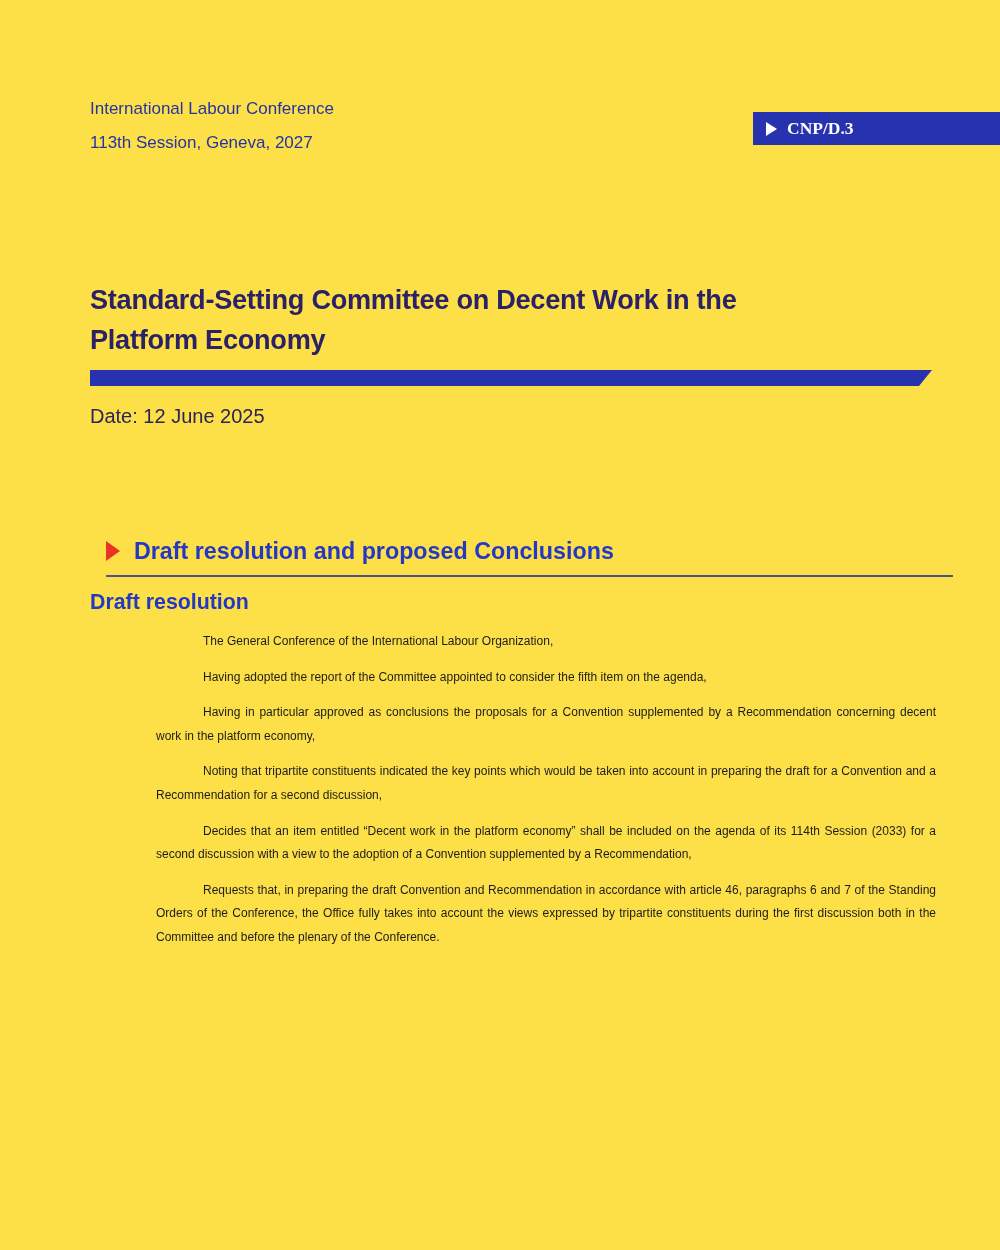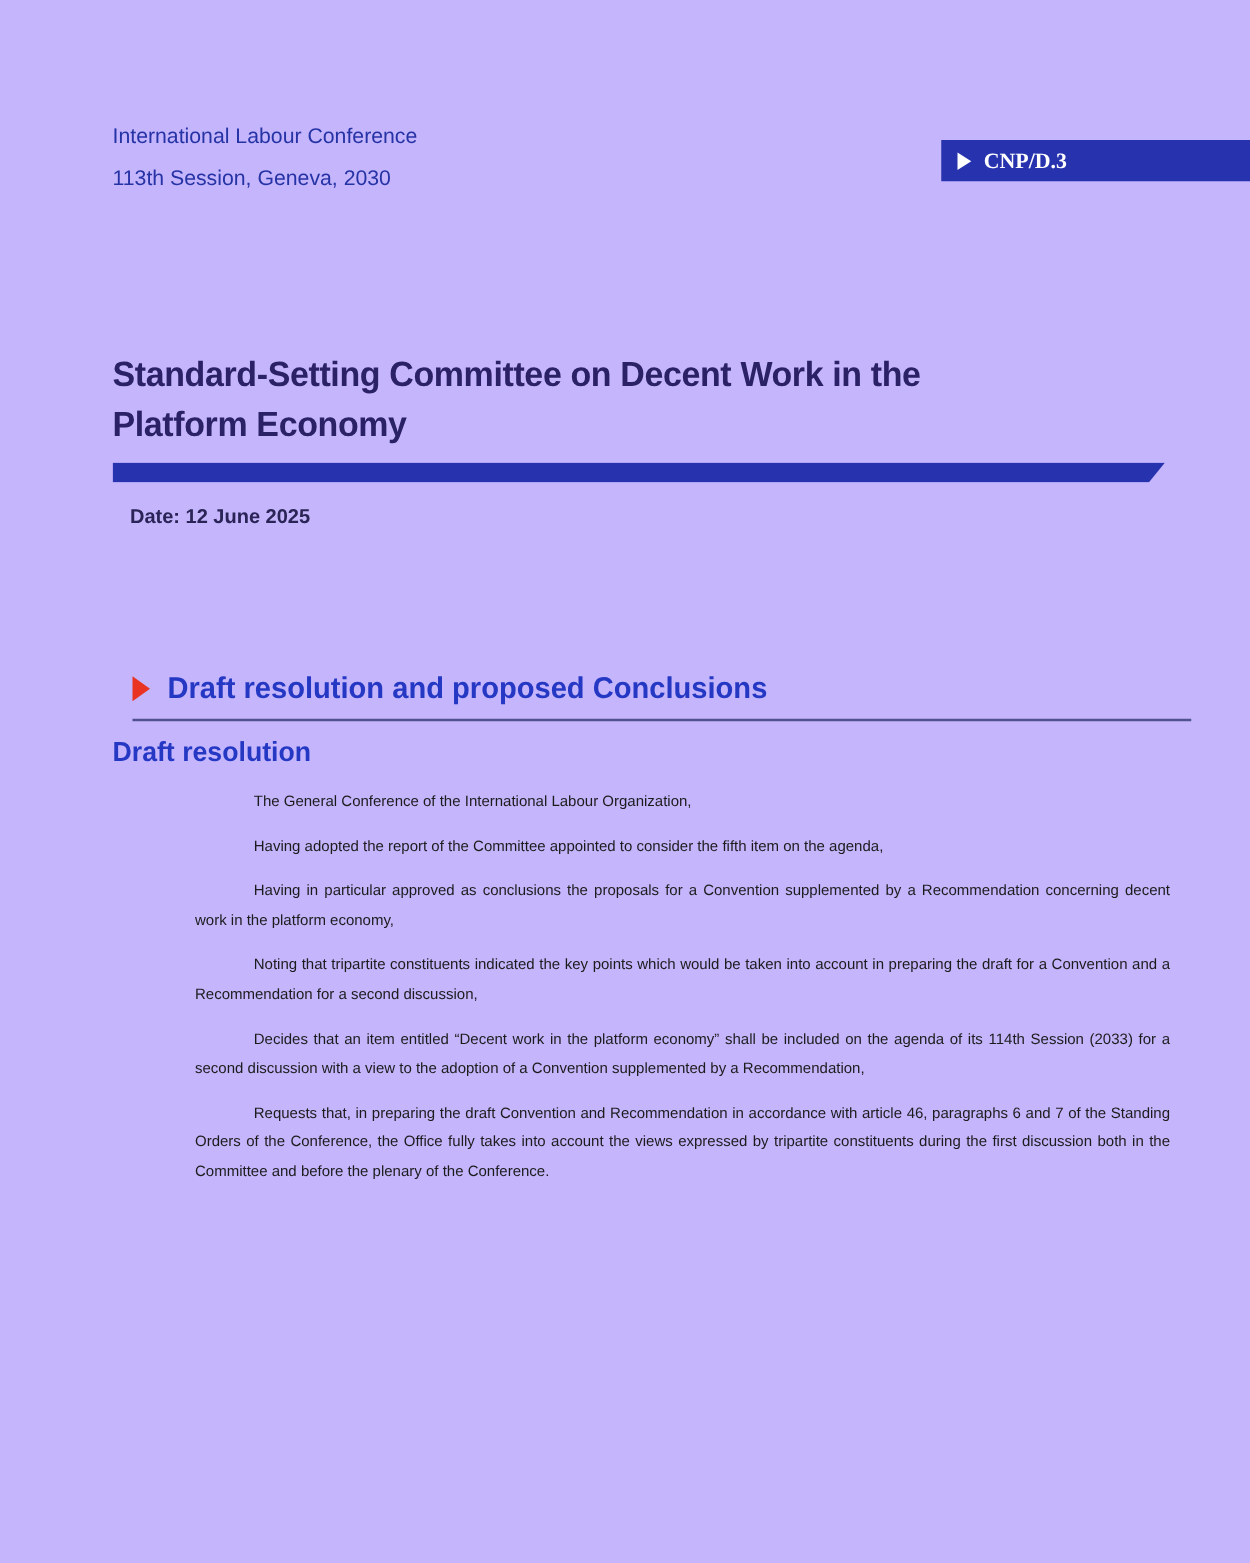--- a/index.html
+++ b/index.html
@@ -13,21 +13,21 @@
     --red-marker:#e93323;
   }
   *{box-sizing:border-box}
   html,body{margin:0;padding:0}
   body{
     width:1000px;height:1250px;
     background:#ffffff;
     font-family:"Liberation Sans",sans-serif;
     position:relative;overflow:hidden;
   }
-  .page{position:absolute;inset:0;background:#c4b5fd}
+  .page{position:absolute;inset:0;background:#fde047}
 
   
   .org-block{
     position:absolute;left:90px;top:100px;
     font-size:17px;line-height:18px;
     color:var(--header-blue);
   }
   .org-block .org-line + .org-line{margin-top:16px}
 
   
@@ -64,22 +64,22 @@
   .doc-title span{display:block}
 
   
   .title-bar{
     position:absolute;left:90px;top:370px;width:842px;height:16px;
     background:var(--banner-bg);
     clip-path:polygon(0 0,100% 0,calc(100% - 13px) 100%,0 100%);
   }
 
   .date-line{
-    position:absolute;left:104px;top:405px;
-    font-size:16px;color:var(--date-navy);font-weight:bold;
+    position:absolute;left:90px;top:405px;
+    font-size:20px;color:var(--date-navy);
   }
 
   
   .section-heading{
     position:absolute;left:90px;top:520px;width:847px;
     margin:16px;
     display:flex;align-items:center;gap:14px;
     font-size:24px;line-height:30px;font-weight:700;
     color:var(--heading-blue);
     padding-bottom:9px;
@@ -106,21 +106,21 @@
   }
   .body-text p{margin:0 0 12px 0;text-indent:47px}
 </style>
 </head>
 <body>
 
 <div class="page">
 
   <div class="org-block">
     <div class="org-line">International Labour Conference</div>
-    <div class="org-line">113th Session, Geneva, 2030</div>
+    <div class="org-line">113th Session, Geneva, 2027</div>
   </div>
 
   <div class="doc-banner">
     <span class="tri tri-white"></span>
     <span>CNP/D.3</span>
   </div>
 
   <h1 class="doc-title">
     <span>Standard-Setting Committee on Decent Work in the</span>
     <span>Platform Economy</span>

